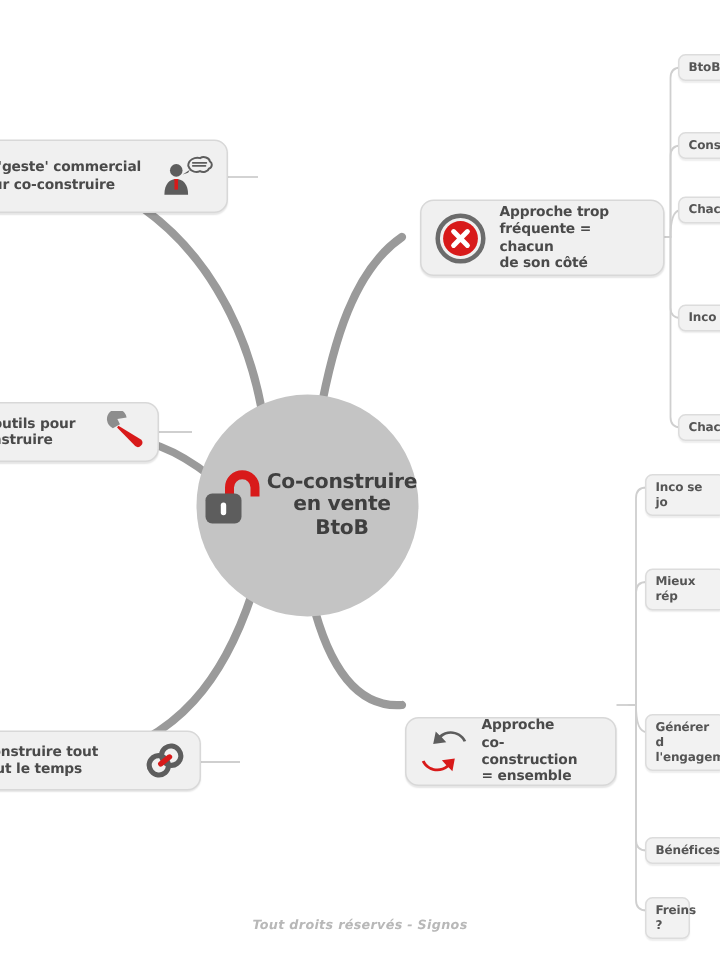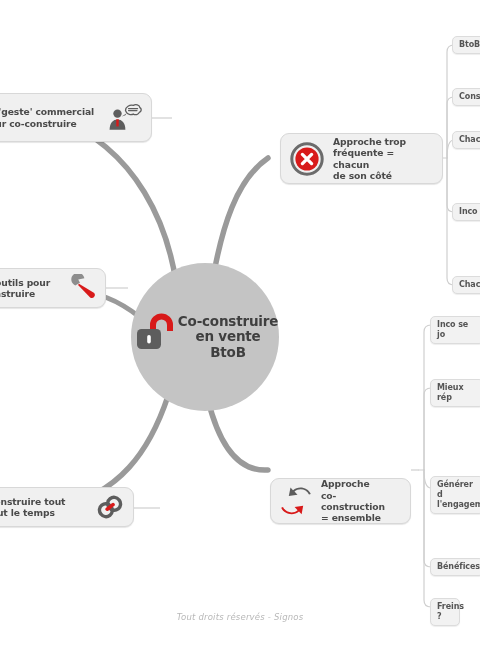--- a/index.html
+++ b/index.html
@@ -52,21 +52,21 @@
     box-shadow:0 1px 1px rgba(0,0,0,.07);
   }
   .leaf .ltxt{
     color:#555555;font-weight:bold;font-size:8px;line-height:10px;
     white-space:pre-line;letter-spacing:-0.1px;
   }
 
   
   .footer{
     position:absolute;left:0;top:612px;width:480px;text-align:center;
-    color:#b8b8b8;font-size:8.5px;font-style:italic;font-weight:normal;
+    color:#b8b8b8;font-size:8.5px;font-style:italic;font-weight:bold;
     letter-spacing:.2px;z-index:3;
   }
 </style>
 </head>
 <body>
 
 <div id="canvas">
 
   <svg class="links" viewBox="0 0 480 650">
 

